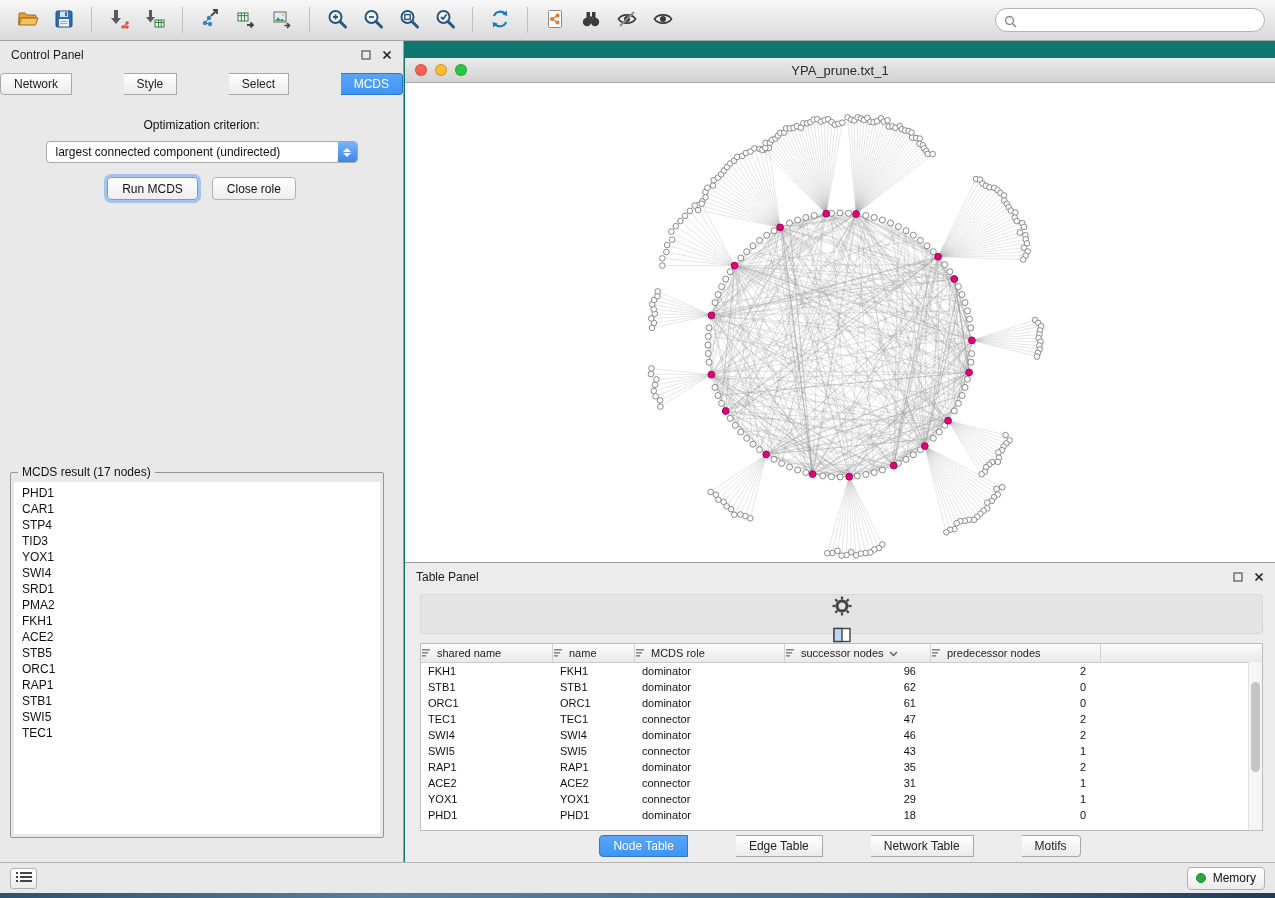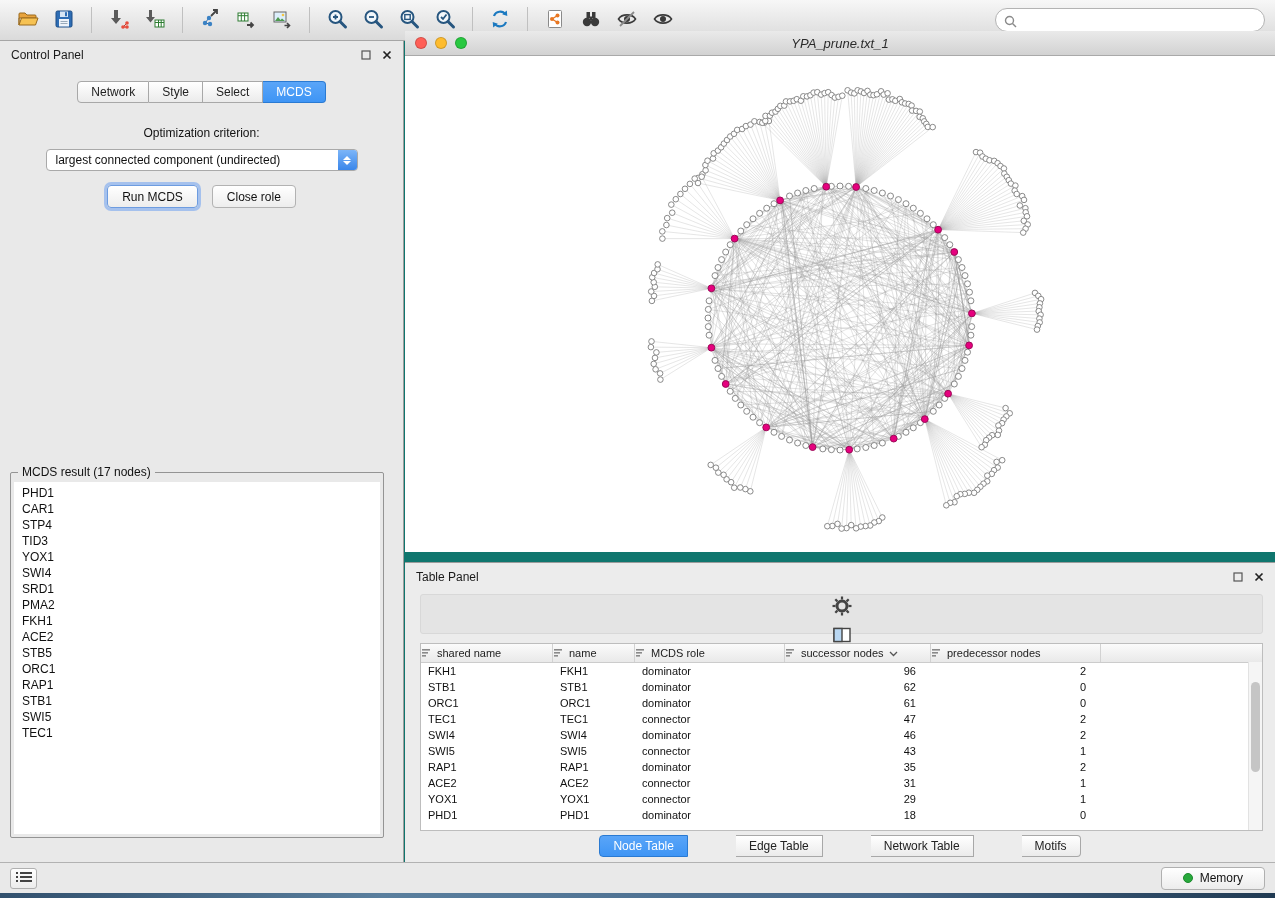--- a/index.html
+++ b/index.html
@@ -14,40 +14,40 @@
   .search-input{width:270px;height:24px;border:1px solid #b3b3b3;border-radius:13px;background:#fff;padding:0 10px 0 27px;font-size:12px;outline:none;box-sizing:border-box;color:#333;}
   .search-glyph{position:absolute;left:9px;top:6px;pointer-events:none;}
 
   
   .panel-header{height:27px;display:flex;align-items:center;padding:0 11px;font-size:12px;color:#1a1a1a;}
   .win-btns{margin-left:auto;display:flex;gap:11px;align-items:center;}
   .win-btn{display:flex;align-items:center;justify-content:center;background:none;border:none;padding:0;}
 
   
   .control-panel{position:absolute;left:0;top:41px;width:404px;bottom:36px;background:#e9e9e9;border-right:1px solid #9e9e9e;box-sizing:border-box;}
-  .tabs-row{display:flex;justify-content:center;margin-top:13px;}
+  .tabs-row{display:flex;justify-content:space-between;margin-top:5px;}
   .tab{font-size:12px;padding:3px 13px;background:linear-gradient(#ffffff,#ebebeb);border:1px solid #a8a8a8;border-left:none;color:#222;}
   .tab:first-child{border-left:1px solid #a8a8a8;border-radius:4px 0 0 4px;}
   .tab:last-child{border-radius:0 4px 4px 0;}
   .tab.active{background:linear-gradient(var(--accent-hi),var(--accent));color:#fff;border-color:#2a7ad2;}
   .opt-label{text-align:center;margin-top:23px;font-size:12px;color:#111;}
   .select-box{position:relative;margin:9px auto 0;width:312px;height:22px;background:#fff;border:1px solid #a9a9a9;border-radius:4px;font-size:12px;line-height:20px;padding-left:9px;box-sizing:border-box;color:#111;}
   .select-stepper{position:absolute;right:0;top:0;width:19px;height:100%;background:linear-gradient(#7cb5f8,#3a86ea);border-radius:0 3px 3px 0;display:flex;flex-direction:column;align-items:center;justify-content:center;gap:1px;}
   .step-arrow-up{width:0;height:0;border-left:4px solid transparent;border-right:4px solid transparent;border-bottom:4px solid #fff;}
   .step-arrow-down{width:0;height:0;border-left:4px solid transparent;border-right:4px solid transparent;border-top:4px solid #fff;}
   .btn-row{display:flex;justify-content:center;gap:14px;margin-top:14px;}
   .btn{font-size:12px;height:23px;padding:0 14px;background:linear-gradient(#ffffff,#ededed);border:1px solid #b2b2b2;border-radius:4px;color:#111;}
   .btn.focused{box-shadow:0 0 0 3px rgba(110,160,240,.55);border-color:#6d9ce0;}
   .result-fieldset{position:absolute;left:10px;right:19px;top:424px;bottom:24px;border:1px solid #949494;border-radius:2px;margin:0;padding:3px;min-width:0;}
   .result-fieldset legend{font-size:12px;padding:0 4px;margin-left:4px;color:#111;background:#e9e9e9;}
   .result-list{background:#fff;width:100%;height:100%;box-sizing:border-box;overflow:hidden;font-size:12px;padding:3px 0 0 8px;line-height:16px;color:#111;}
   .result-item{height:16px;}
 
   
-  .network-window{position:absolute;left:405px;top:31px;width:870px;height:521px;background:#fff;box-sizing:border-box;font-style:italic;}
+  .network-window{position:absolute;left:405px;top:58px;width:870px;height:521px;background:#fff;box-sizing:border-box;}
   .win-titlebar{height:24px;background:linear-gradient(#eaeaea,#d2d2d2);border-bottom:1px solid #a9a9a9;position:relative;display:flex;align-items:center;justify-content:center;font-size:13px;color:#2b2b2b;}
   .traffic{position:absolute;left:10px;top:50%;transform:translateY(-50%);display:flex;gap:8px;}
   .light{width:12px;height:12px;border-radius:50%;border:1px solid rgba(0,0,0,.18);box-sizing:border-box;padding:0;}
   .network-canvas{position:absolute;left:0;top:25px;right:0;bottom:0;background:#fff;overflow:hidden;}
 
   
   .table-panel{position:absolute;left:405px;top:562px;width:870px;bottom:36px;background:#ececec;border-top:1px solid #9b9b9b;box-sizing:border-box;}
   .tp-toolbar{position:absolute;left:15px;top:31px;right:12px;height:40px;background:#e4e4e4;border:1px solid #d8d8d8;border-radius:3px;display:flex;align-items:center;gap:4px;padding:0 6px;box-sizing:border-box;flex-direction:column;}
   .tp-btn{width:34px;height:32px;display:flex;align-items:center;justify-content:center;background:none;border:none;padding:0;border-radius:4px;}
   .fx-label{font-family:"DejaVu Serif",serif;font-style:italic;color:#9c9c9c;font-size:17px;margin-left:6px;}
@@ -58,21 +58,21 @@
   .t-row{display:flex;height:16px;align-items:center;}
   .td{box-sizing:border-box;padding:0 7px;white-space:nowrap;overflow:hidden;color:#111;flex:0 0 auto;}
   .td.num{text-align:right;padding-right:15px;}
   .tp-scroll{position:absolute;right:0;top:18px;width:13px;bottom:0;background:#f5f5f5;border-left:1px solid #e2e2e2;}
   .tp-thumb{position:absolute;left:2px;right:2px;top:20px;height:90px;background:#c5c5c5;border-radius:5px;}
   .tp-tabs{position:absolute;left:0;right:0;top:272px;display:flex;justify-content:center;gap:48px;}
 
   
   .status-bar{position:absolute;left:0;right:0;bottom:5px;height:31px;background:#e9e9e9;border-top:1px solid #b2b2b2;display:flex;align-items:center;padding:0 10px;box-sizing:border-box;}
   .icon-btn-sm{width:27px;height:21px;border:1px solid #b0b0b0;border-radius:3px;background:linear-gradient(#ffffff,#ececec);display:flex;align-items:center;justify-content:center;padding:0;}
-  .memory-btn{margin-left:auto;display:flex;align-items:center;gap:7px;height:23px;padding:0 21px;border:1px solid #b0b0b0;border-radius:4px;background:linear-gradient(#ffffff,#ececec);font-size:12px;color:#111;}
+  .memory-btn{margin-left:auto;display:flex;align-items:center;gap:7px;height:23px;padding:0 8px;border:1px solid #b0b0b0;border-radius:4px;background:linear-gradient(#ffffff,#ececec);font-size:12px;color:#111;}
   .mem-dot{width:10px;height:10px;border-radius:50%;background:#28a93c;border:1px solid #1d8a2e;box-sizing:border-box;}
   .bottom-strip{position:absolute;left:0;right:0;bottom:0;height:5px;background:linear-gradient(90deg,#31506d,#5a7f9e 30%,#47688a 70%,#203a52);}
 </style>
 </head>
 <body>
 
 <div class="app">
 
   <div class="toolbar" id="main-toolbar">
     <button class="tool-btn">

